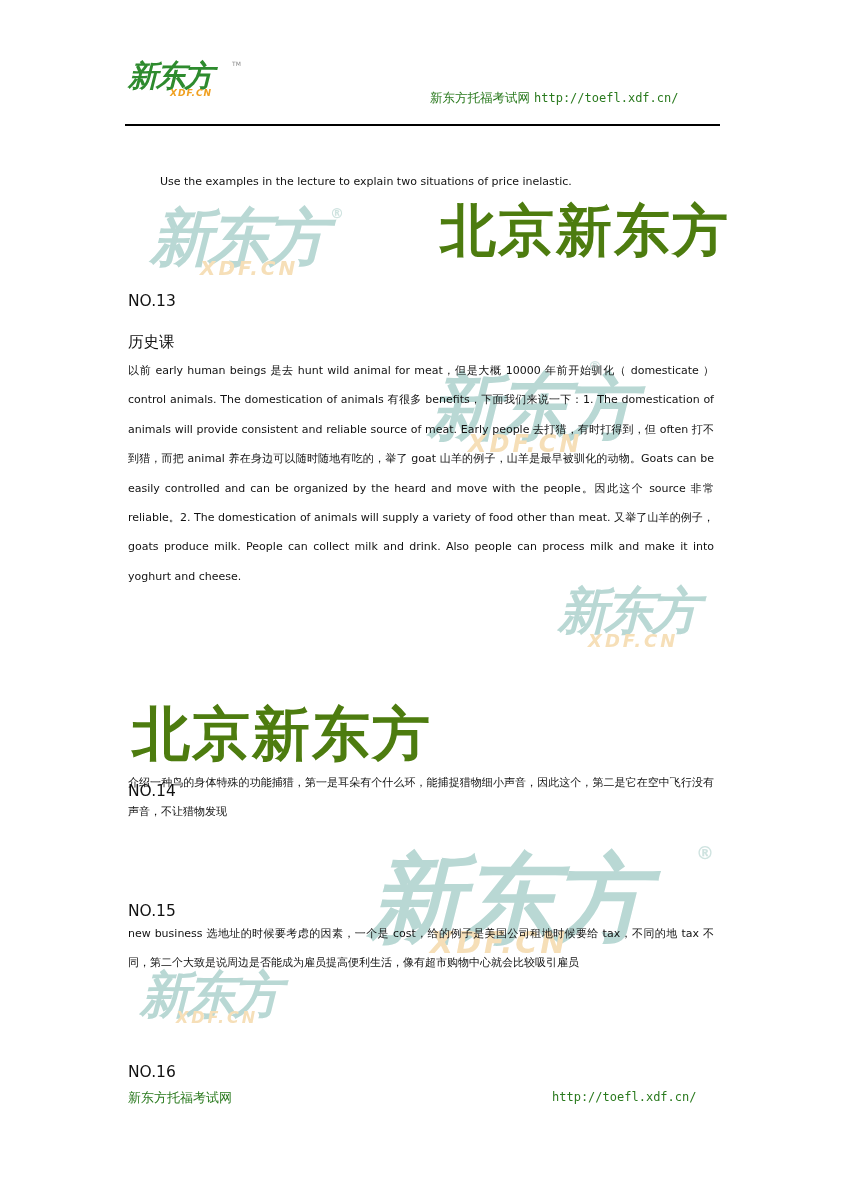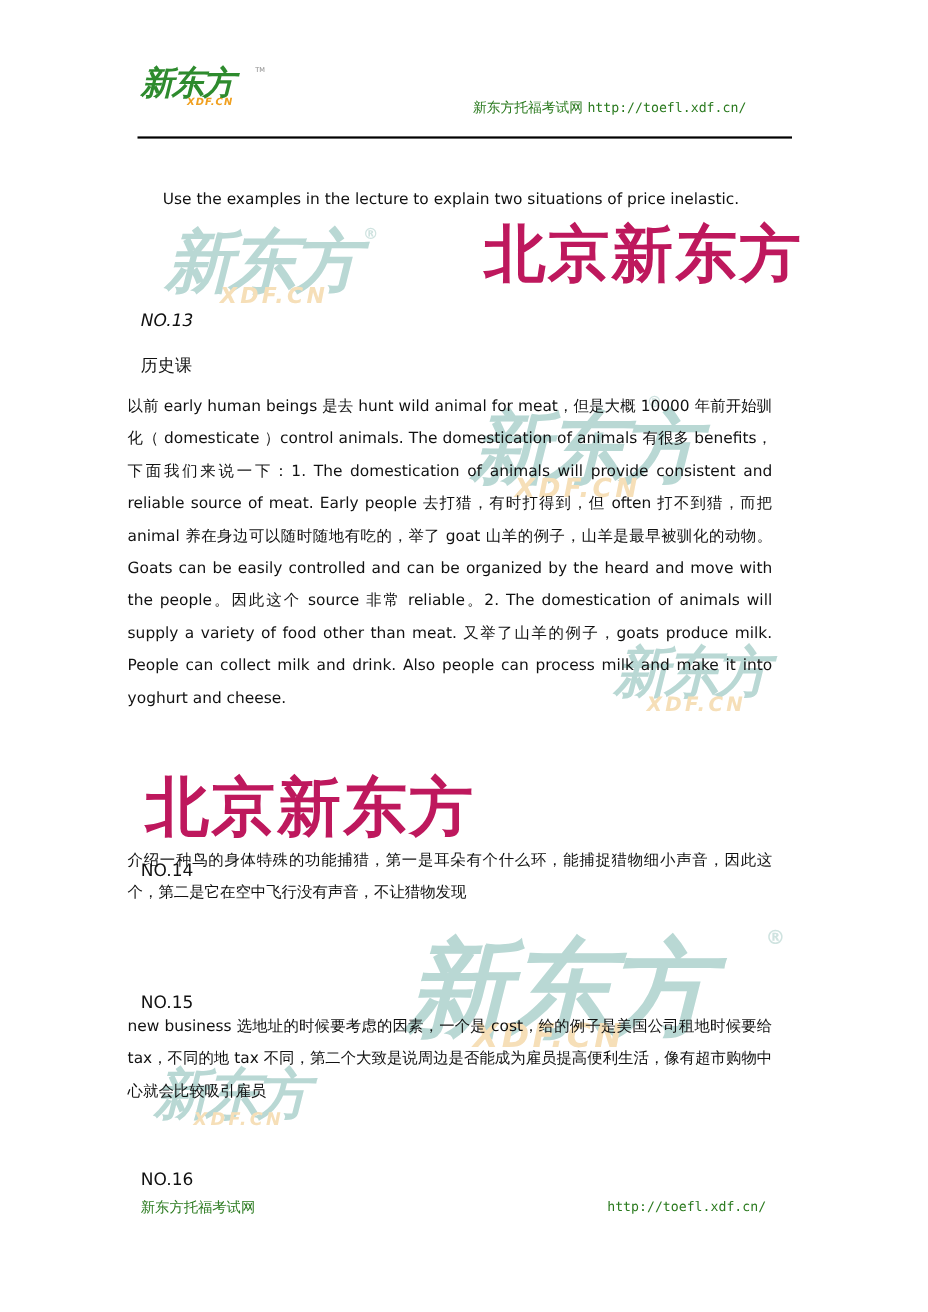--- a/index.html
+++ b/index.html
@@ -10,25 +10,25 @@
               color:#2e8b2e; letter-spacing:-2px; line-height:36px; }
   .logo .en { position:absolute; left:42px; top:30px; font-size:9px; font-weight:bold; font-style:italic;
               color:#f0a020; letter-spacing:1px; }
   .logo .tm { position:absolute; left:104px; top:2px; font-size:6px; color:#888; }
   .header-site { position:absolute; left:430px; top:90px; font-size:12.5px; color:#2a7a1e;text-align:center; }
   .header-site .url { font-family:"DejaVu Sans Mono", monospace; font-size:12px; }
   .header-rule { position:absolute; left:125px; top:124px; width:595px; height:2px; background:#000; }
 
   .wm { position:absolute; font-weight:bold; pointer-events:none; z-index:0; }
   .wm-teal { color:#b9d8d4; font-style:italic; letter-spacing:-4px; }
-  .wm-grey { color:#be185d; letter-spacing:2px; }
+  .wm-grey { color:#4d7c0f; letter-spacing:2px; }
   .wm-xdf { color:#f6dfb8; font-style:italic; font-weight:bold; letter-spacing:3px; }
   .wm-reg { color:#cfe3e0; font-size:14px; }
 
-  .content { position:absolute; left:116px; width:586px; z-index:1; font-size:14px; line-height:29.4px; }
+  .content { position:absolute; left:128px; width:586px; z-index:1; font-size:11px; line-height:29.4px; }
   .p { margin:0; text-align:justify; text-align-last:left; }
   .indent { text-indent:32px; }
   .no { position:absolute; left:128px; font-size:15.5px; z-index:1; }
   .footer-left { position:absolute; left:128px; top:1089px; font-size:13px; color:#2a7a1e; }
   .footer-right { position:absolute; left:552px; top:1090px; font-size:12px; color:#2a7a1e;
                   font-family:"DejaVu Sans Mono", monospace; }
 </style>
 </head>
 <body>
 
@@ -61,22 +61,22 @@
 <div class="wm wm-xdf" style="left:430px;top:925px;font-size:30px;">XDF.CN</div>
 <div class="wm wm-reg" style="left:696px;top:842px;font-size:18px;">®</div>
 
 <div class="wm wm-teal" style="left:140px;top:962px;font-size:50px;">新东方</div>
 <div class="wm wm-xdf" style="left:176px;top:1008px;font-size:16px;">XDF.CN</div>
 
 <div class="content" style="top:167px;">
   <p class="p indent">Use the examples in the lecture to explain two situations of price inelastic.</p>
 </div>
 
-<div class="no" style="top:282px;font-style:italic;">NO.13</div>
-<div class="no" style="top:322px;">历史课</div>
+<div class="no" style="top:292px;">NO.13</div>
+<div class="no" style="top:332px;">历史课</div>
 <div class="content" style="top:356px;">
   <p class="p">以前 early human beings 是去 hunt wild animal for meat，但是大概 10000 年前开始驯化（ domesticate ）control  animals. The domestication of animals 有很多 benefits，下面我们来说一下：1. The domestication of animals will provide consistent and reliable source of meat. Early people 去打猎，有时打得到，但 often 打不到猎，而把 animal 养在身边可以随时随地有吃的，举了 goat 山羊的例子，山羊是最早被驯化的动物。Goats can be easily controlled and can be organized by the heard and move with the people。因此这个 source 非常 reliable。2. The domestication of animals will supply a variety of food other than meat. 又举了山羊的例子，goats produce milk. People can collect milk and drink. Also people can process milk and make it into yoghurt and cheese.</p>
 </div>
 
 <div class="no" style="top:762px;margin-top:20px;">NO.14</div>
 <div class="content" style="top:768px;">
   <p class="p">介绍一种鸟的身体特殊的功能捕猎，第一是耳朵有个什么环，能捕捉猎物细小声音，因此这个，第二是它在空中飞行没有声音，不让猎物发现</p>
 </div>
 
 <div class="no" style="top:882px;margin-top:20px;">NO.15</div>

